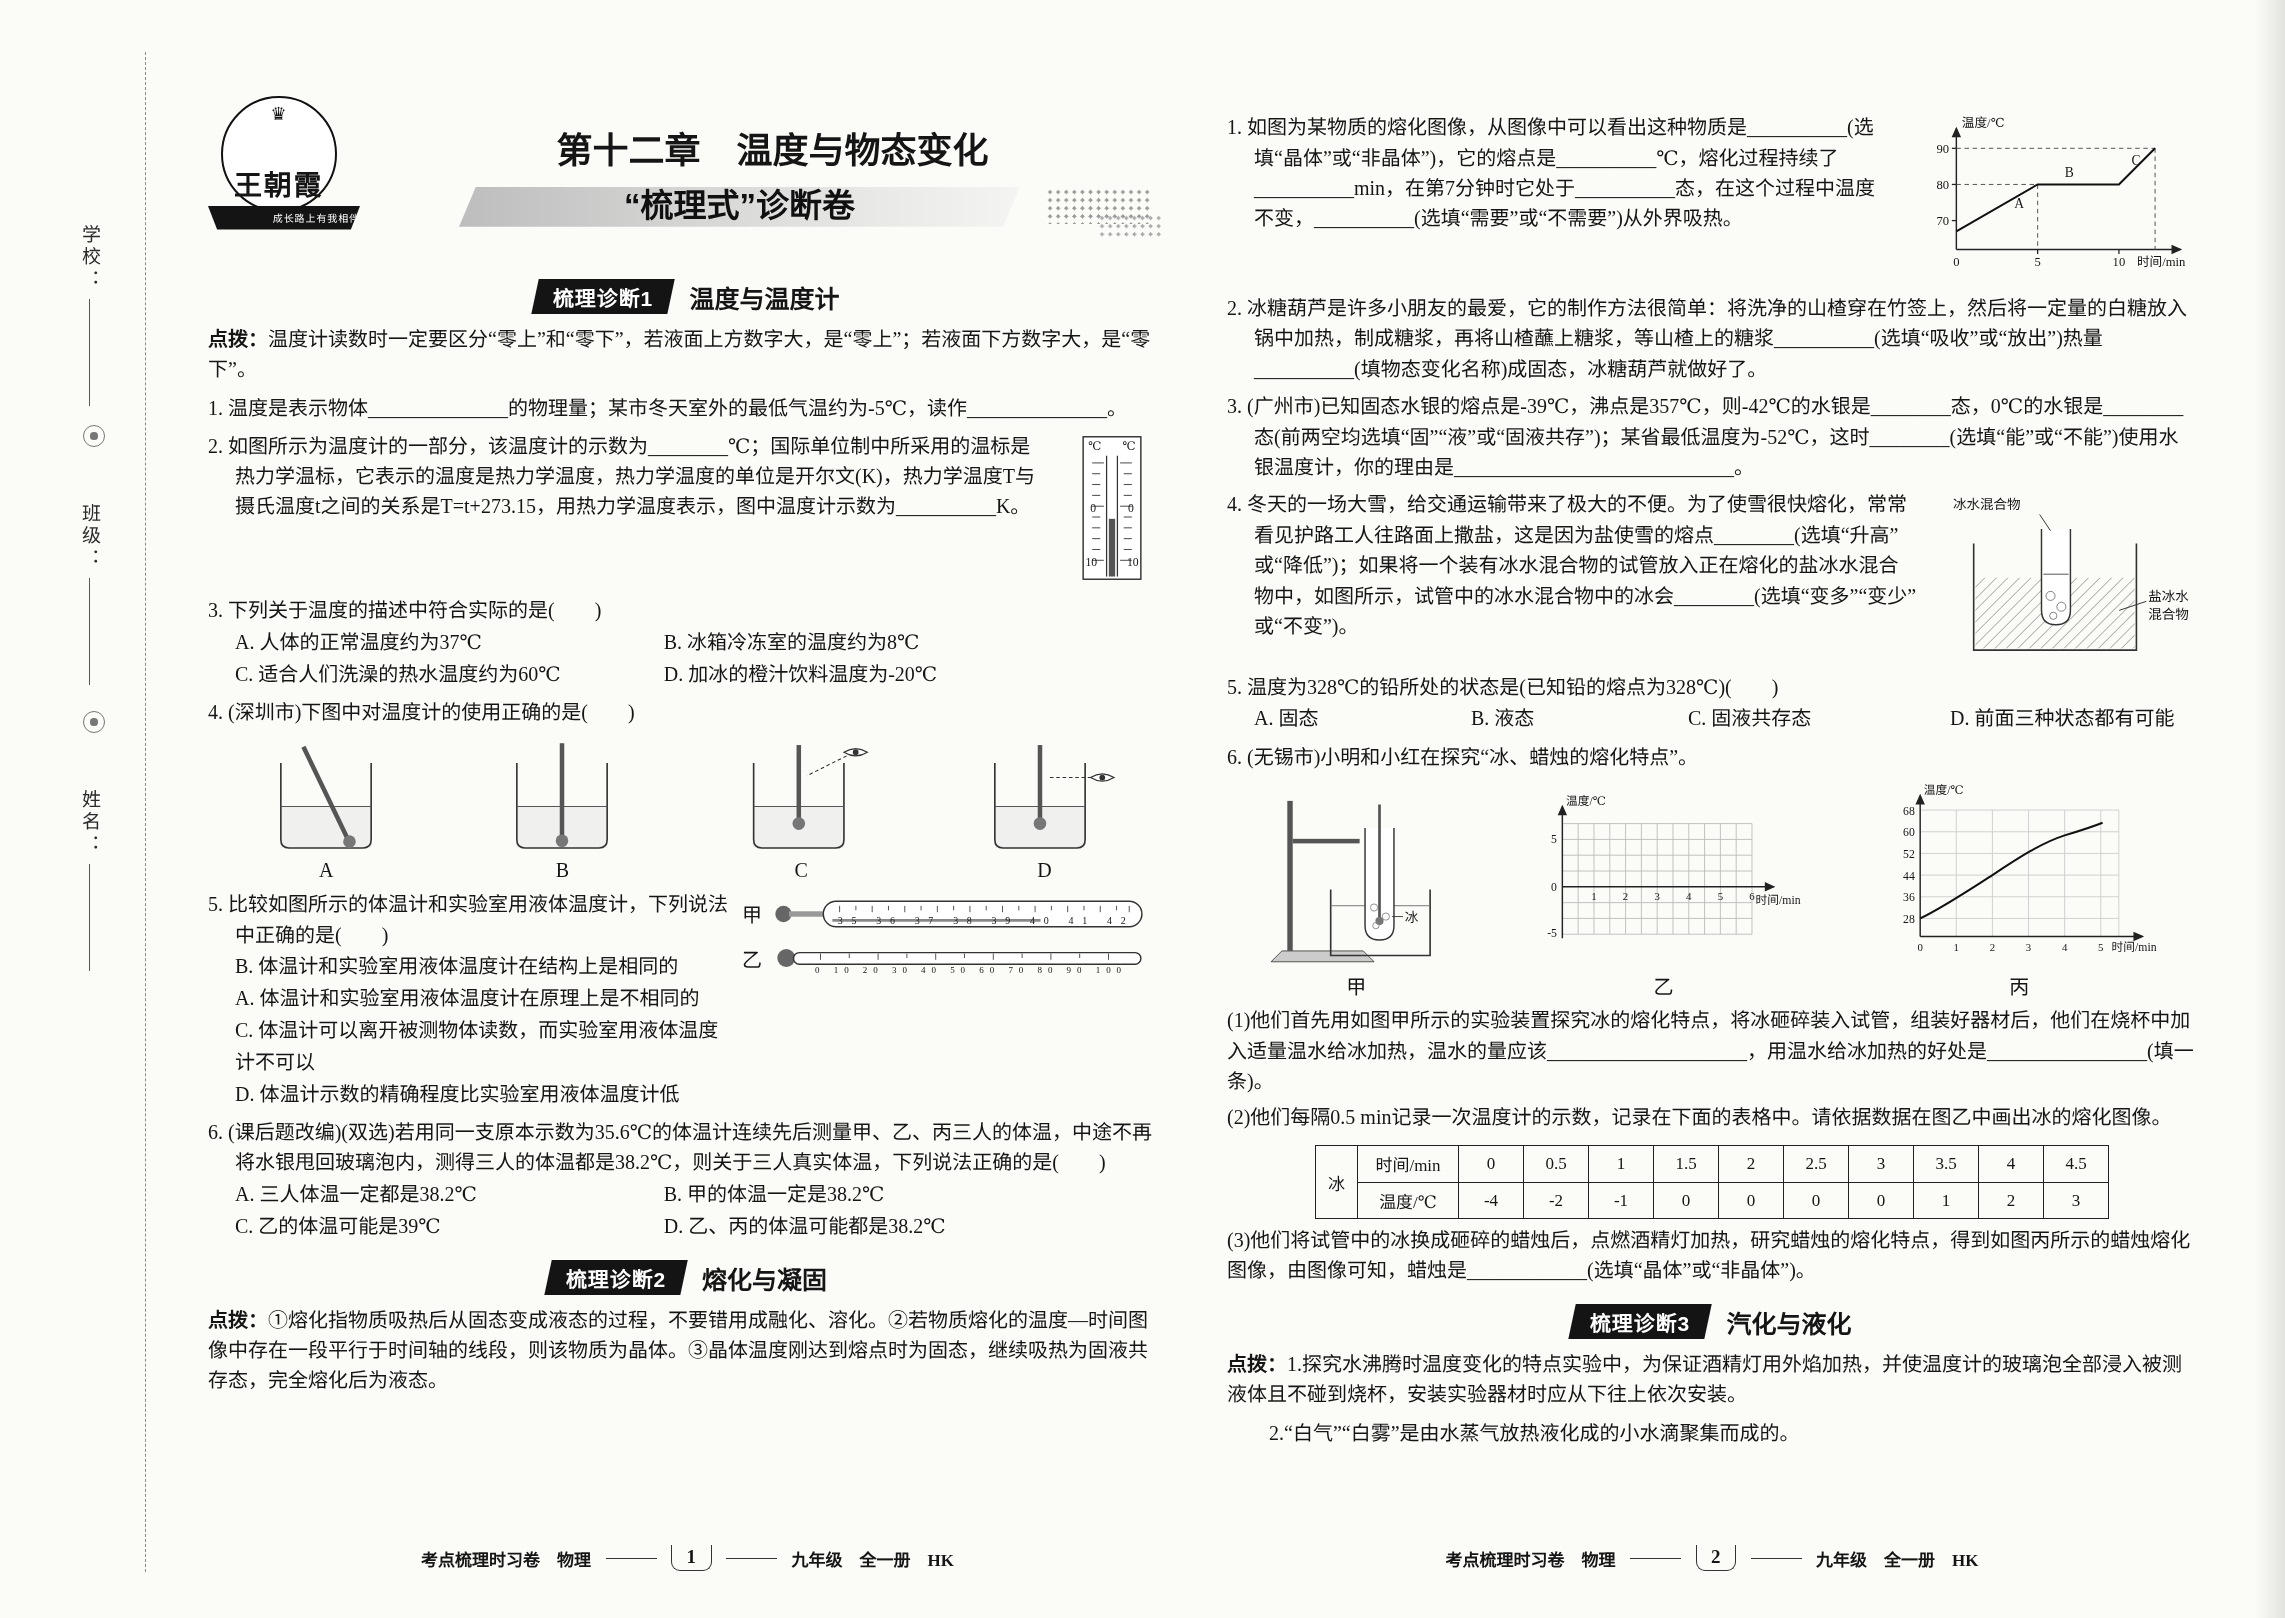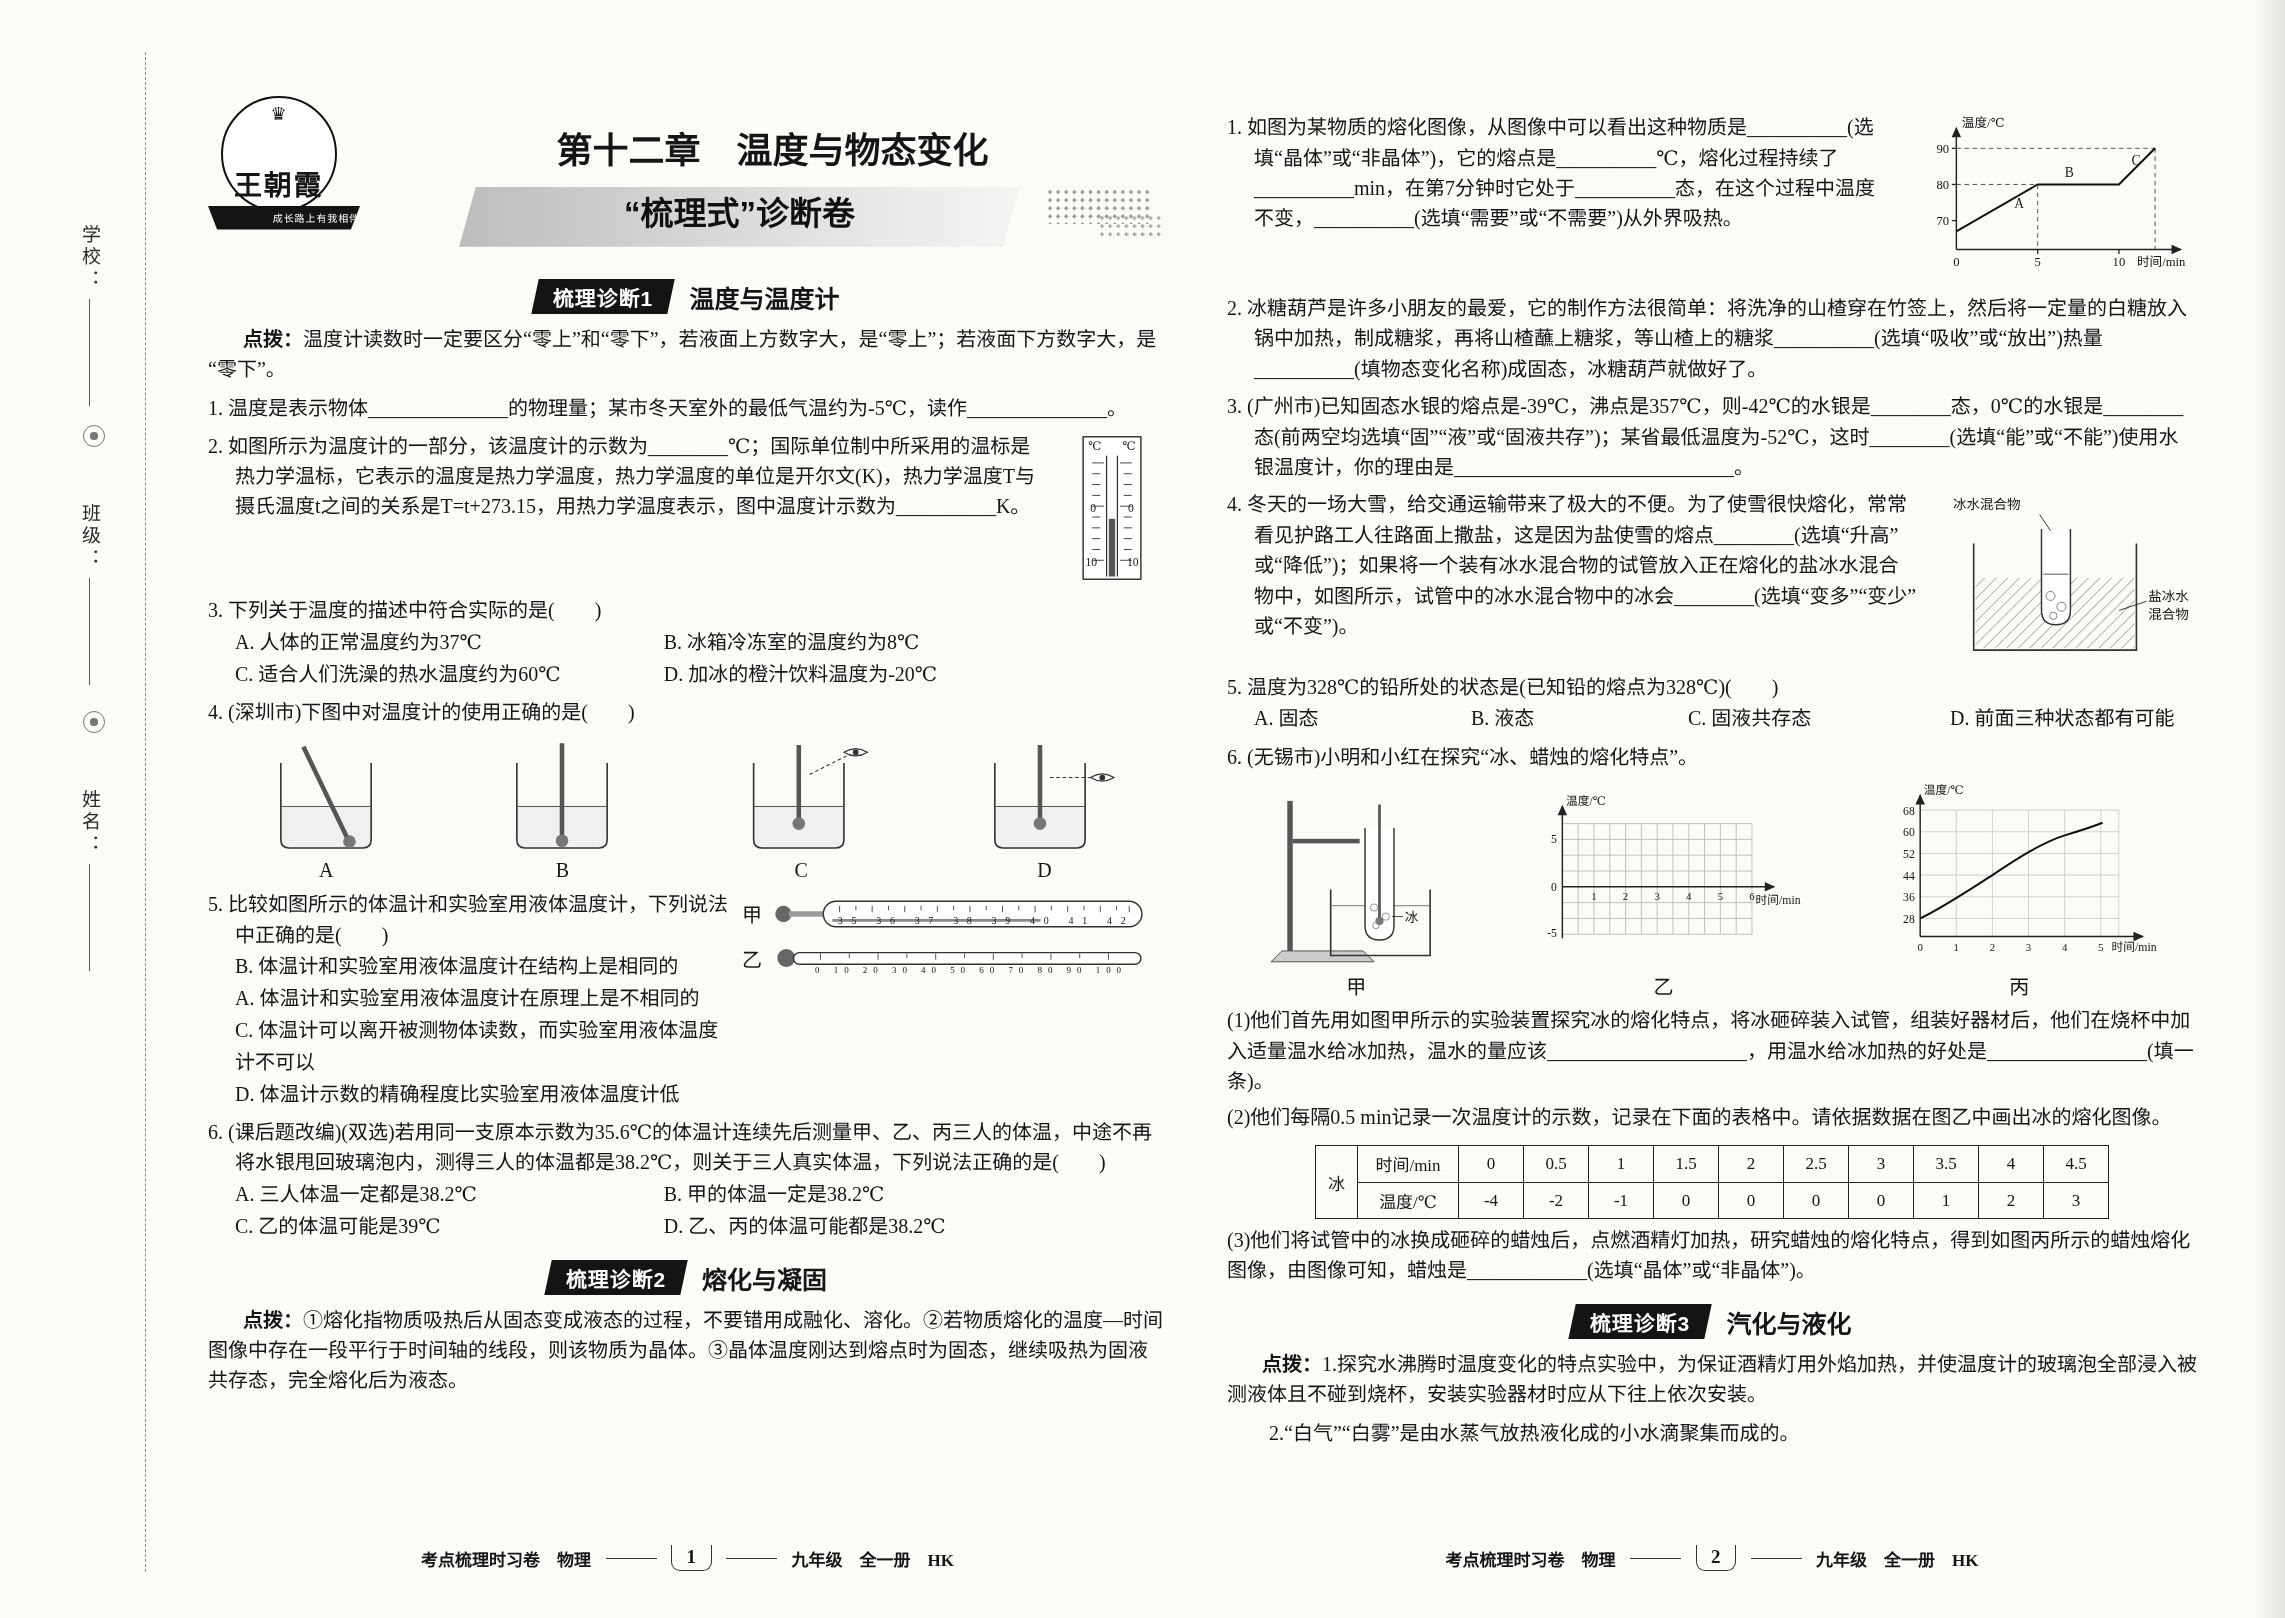--- a/index.html
+++ b/index.html
@@ -30,37 +30,37 @@
   .logo-circle{position:absolute;left:12.7px;top:0;width:116px;height:116px;border:2.7px double #111;
     border-radius:50%;background:#fff;display:flex;flex-direction:column;align-items:center;justify-content:center;}
   .logo-crown{font-size:18px;line-height:1;color:#111;}
   .logo-text{font-size:28px;font-weight:bold;letter-spacing:1.8px;font-family:"Liberation Sans",sans-serif;margin-top:40px;}
   .logo-ribbon{position:absolute;left:0;top:110px;width:152px;height:23.5px;background:#141414;color:#fff;
     clip-path:polygon(0 0,100% 0,94% 100%,6% 100%);display:flex;align-items:center;justify-content:flex-end;
     font-size:10px;letter-spacing:0.9px;}
   .htitles{flex:1;display:flex;flex-direction:column;align-items:center;}
   .chapter{font-size:36px;font-weight:bold;font-family:Liberation Mono, monospace;margin:25px 0 12.7px;}
   .bannerwrap{position:relative;width:100%;height:54px;}
-  .banner{position:absolute;left:81px;top:0;width:561px;height:60px;
+  .banner{position:absolute;left:81px;top:0;width:561px;height:40px;
     background:linear-gradient(90deg,#bdbdbd,#e9e9e7 75%,#f4f4f2);
     clip-path:polygon(3% 0,100% 0,97% 100%,0 100%);
-    display:flex;align-items:flex-start;justify-content:center;}
+    display:flex;align-items:flex-end;justify-content:center;}
   .banner span{font-size:33px;font-weight:bold;font-family:"Liberation Sans",sans-serif;color:#101010;}
   .pat{position:absolute;background:radial-gradient(#9a9a9a 32%,transparent 34%) 0 0/8.1px 8.1px;}
   .patA{left:668px;top:1.8px;width:107px;height:36px;}
   .patB{left:720px;top:27px;width:65px;height:25px;opacity:.8;}
   
   .sechead{display:flex;justify-content:center;align-items:center;gap:18px;margin:18px 0 9px;}
   .badge{background:#141414;color:#fff;transform:skewX(-12deg);padding:2.7px 18px;}
   .badge span{display:inline-block;transform:skewX(12deg);font-size:21px;font-weight:bold;
     font-family:"Liberation Sans",sans-serif;letter-spacing:0.9px;}
   .sectitle{font-size:25px;font-weight:bold;font-family:"Liberation Sans",sans-serif;}
   
   .tips{font-size:20px;line-height:1.5;margin:3.6px 0 9px;}
-  .tips .tiplab{font-weight:bold;font-family:"Liberation Sans",sans-serif;margin-left:35px;}
+  .tips .tiplab{font-weight:bold;font-family:"Liberation Sans",sans-serif;}
   .tips.indent2{padding-left:42px;}
   .q{font-size:20px;line-height:1.52;padding-left:27px;text-indent:-27px;margin-top:7.2px;}
   .sub{font-size:20px;line-height:1.52;margin-top:5.4px;}
   .opts{padding-left:27px;font-size:20px;line-height:1.6;display:grid;}
   .opts.two{grid-template-columns:46% 54%;}
   .opts.one{grid-template-columns:1fr;}
   .opts.four{grid-template-columns:217px 217px 262px auto;}
   .qwrap::after{content:"";display:block;clear:both;}
   .figR{float:right;margin:1.8px 0 3.6px 16.3px;}
   

